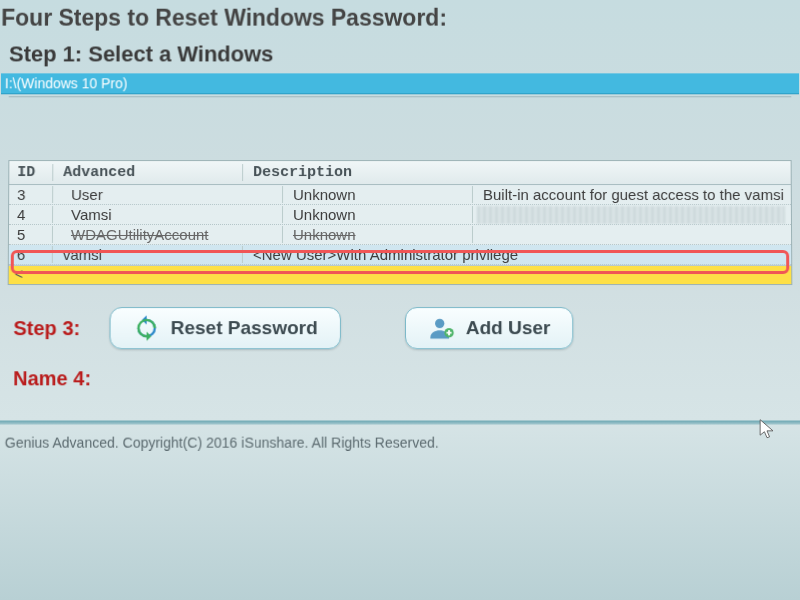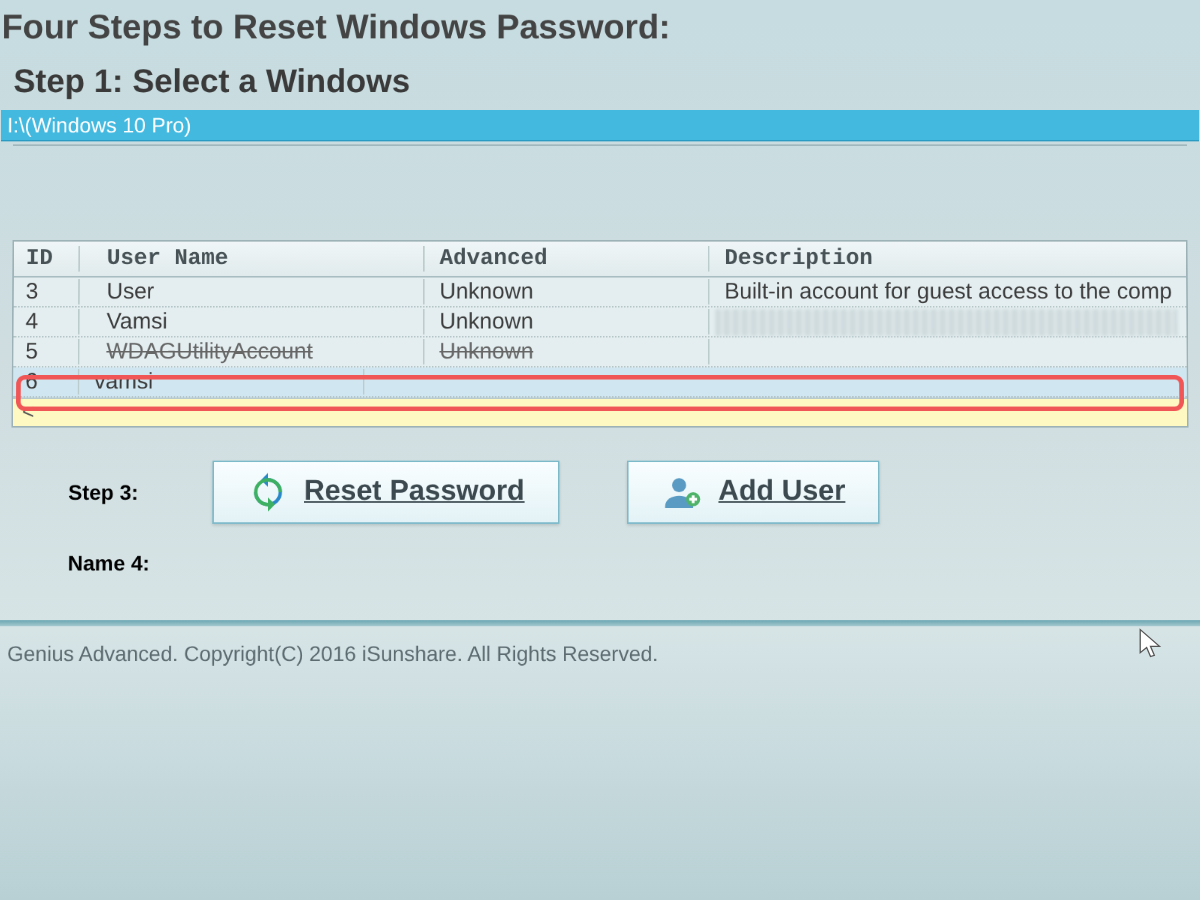--- a/index.html
+++ b/index.html
@@ -30,21 +30,21 @@
     color: #fff;
     font-size: 14px;
     padding: 2px 4px;
     margin-left: -8px;
     margin-right: -8px;
     border-bottom: 1px solid #2a9cc3;
   }
   .spacer { height: 60px; border-top: 1px solid #a0b7bd; margin-top: 2px; }
   .table-wrap {
     border: 1px solid #9cb2b6;
-    background: #fef9c3;
+    background: #fde047;
     margin-top: 4px;
     position: relative;
   }
   .thead {
     display: flex;
     font-family: "Courier New", monospace;
     font-weight: bold;
     font-size: 15px;
     color: #475257;
     background: linear-gradient(#f0f6f7,#e0eaec);
@@ -72,35 +72,34 @@
     border: 3px solid #f05656;
     border-radius: 6px;
     left: 2px; right: 2px;
     height: 24px;
     pointer-events: none;
   }
   .scroll-hint {
     font-size: 14px; color:#555; padding: 0 6px 2px 6px; border-top:1px solid #b8cace;
   }
   .step-row { display: flex; align-items: center; gap: 18px; margin: 22px 0 0 6px; }
-  .step-row .lbl { font-size: 14px; font-weight: bold; color: #000000; min-width: 78px; margin-left: 32px; }
+  .step-row .lbl { font-size: 20px; font-weight: bold; color: #b91c1c; min-width: 78px; }
   .btn {
     display: inline-flex;
     align-items: center;
     gap: 10px;
     background: linear-gradient(#f9feff,#e3f2f6);
     border: 1px solid #7cb9c9;
-    border-radius: 0;
+    border-radius: 12px;
     padding: 6px 22px;
     font-size: 19px;
     font-weight: bold;
     color: #3c4a50;
     cursor: pointer;
     box-shadow: 0 1px 2px rgba(0,0,0,.15);
-    text-decoration: underline;
   }
   .icon { width: 28px; height: 28px; display:inline-block; }
   .divider { height: 4px; background: linear-gradient(#6aa6b2,#a7c9d0); margin: 30px -8px 0 -8px; }
   .footer {
     font-size: 14px; color: #5c6b70; padding: 10px 4px 0 4px;
     margin-left:-6px;
   }
   .cursor {
     position: absolute; right: 24px; bottom: 158px;
     width: 18px; height: 24px;
@@ -117,64 +116,64 @@
   <div class="main-heading">Four Steps to Reset Windows Password:</div>
 
   <div class="step-label">Step 1: Select a Windows</div>
   <div class="win-list">I:\(Windows 10 Pro)</div>
   <div class="spacer"></div>
 
 
   <div class="table-wrap">
     <div class="thead">
       <div class="col-id">ID</div>
-      <div class="col-user">User Name</div>
       <div class="col-pass">Advanced</div>
       <div class="col-desc">Description</div>
     </div>
 
     <div class="row">
       <div class="col-id">3</div>
       <div class="col-user">User</div>
       <div class="col-pass">Unknown</div>
-      <div class="col-desc">Built-in account for guest access to the comp</div>
+      <div class="col-desc">Built-in account for guest access to the vamsi</div>
     </div>
     <div class="row" style="position:relative">
       <div class="col-id">4</div>
       <div class="col-user">Vamsi</div>
       <div class="col-pass">Unknown</div>
       <div class="col-desc"></div>
       <div class="blur-strip" style="left:468px; right:6px; top:1px;"></div>
     </div>
     <div class="row strike">
       <div class="col-id">5</div>
       <div class="col-user">WDAGUtilityAccount</div>
       <div class="col-pass">Unknown</div>
       <div class="col-desc"></div>
     </div>
     <div class="row sel">
       <div class="col-id">6</div>
       <div class="col-pass">vamsi</div>
+      <div class="col-desc">&lt;New User&gt;With Administrator privilege</div>
     </div>
     <div class="highlight-box" style="top:89px"></div>
     <div class="scroll-hint">&lt;</div>
   </div>
 
   <div class="step-row">
     <div class="lbl">Step 3:</div>
     <button class="btn">
       <span class="icon">
         <svg viewBox="0 0 24 24">
             <path fill="#2a88c9" d="M12 4V1L8 5l4 4V6a6 6 0 1 1-6 6H4a8 8 0 1 0 8-8z"></path>
             <path fill="#3db061" d="M12 20v3l4-4-4-4v3a6 6 0 1 1 6-6h2a8 8 0 1 0-8 8z"></path>
           </svg>
       </span>
       <span>Reset Password</span>
     </button>
-    <button class="btn" style="margin-left:27px">
+    <button class="btn" style="margin-left:46px">
       <span class="icon">
         <svg viewBox="0 0 24 24">
             <circle cx="10" cy="8" r="4" fill="#5a9bc4"></circle>
             <path fill="#5a9bc4" d="M2 20c0-4 4-6 8-6s8 2 8 6v1H2z"></path>
             <circle cx="18" cy="16" r="4" fill="#4fb46a"></circle>
             <path stroke="#fff" stroke-width="1.6" d="M18 13.8v4.4M15.8 16h4.4"></path>
           </svg>
       </span>
       <span>Add User</span>
     </button>

